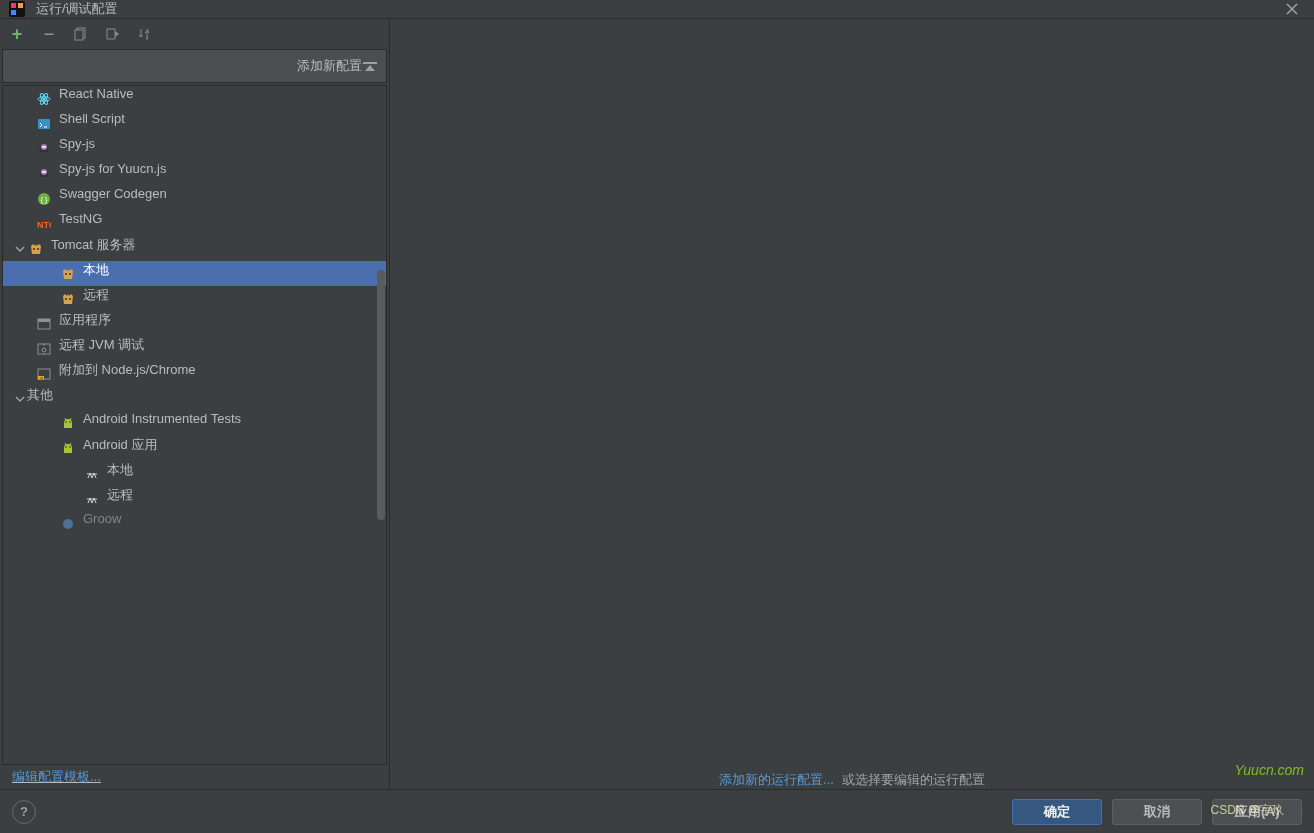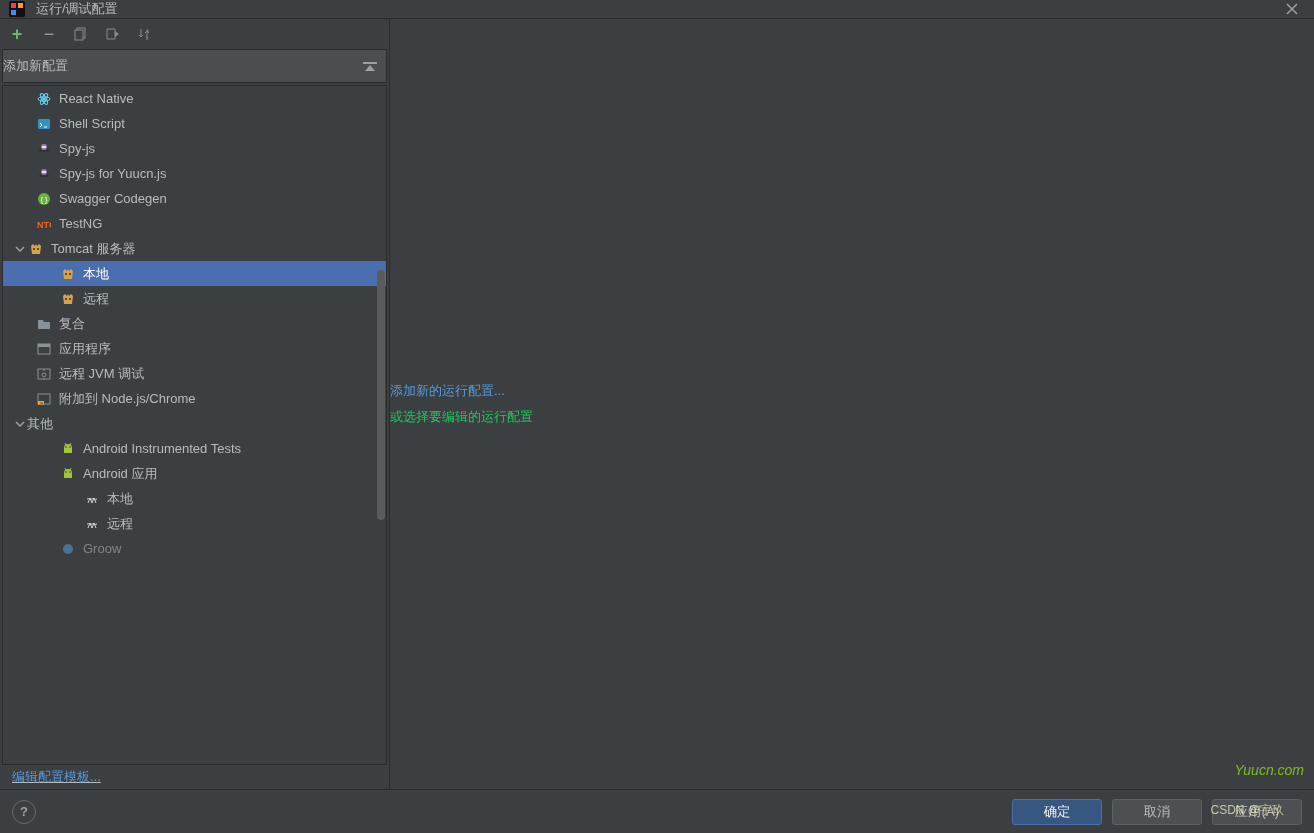--- a/index.html
+++ b/index.html
@@ -39,70 +39,70 @@
   padding: 0 8px;
 }
 .tb-btn { width: 18px; height: 18px; display: flex; align-items: center; justify-content: center; cursor: pointer; color: #a0a0a0; }
 .tb-btn.add { color: #6bb86b; font-size: 18px; font-weight: bold; }
 .tb-btn.minus { font-size: 18px; }
 .add-new-header {
   height: 34px; background: #4b4e50; border: 1px solid #2b2b2b;
   display: flex; align-items: center; padding-right: 8px;
   margin: 0 2px 2px 2px;
 }
-.add-new-header .label { flex: 1; text-align: left; color: #bbbbbb; }
+.add-new-header .label { flex: 1; text-align: right; color: #bbbbbb; }
 .tree-wrap {
   flex: 1; position: relative; overflow: hidden;
   border: 1px solid #2b2b2b; margin: 0 2px;
   background: #3c3f41;
 }
 .tree {
   position: absolute; inset: 0; overflow-y: hidden;
 }
 .tree-item {
-  height: 25px; display: flex; align-items: center;
+  height: 25px; display: flex; 
   padding-left: 10px; cursor: pointer; color: #bbbbbb;
   white-space: nowrap;
 }
 .tree-item.selected { background: #4b6eaf; color: #ffffff; }
 .tree-item .chevron { width: 14px; display: inline-flex; align-items: center; justify-content: center; }
 .tree-item .icon { width: 18px; display: inline-flex; align-items: center; justify-content: center; margin-right: 6px; }
 .tree-item.indent1 { padding-left: 32px; }
 .tree-item.indent2 { padding-left: 56px; }
 .tree-item.indent3 { padding-left: 80px; }
 .tree-item.group .chevron svg { width: 10px; height: 10px; }
 .tree-scrollbar {
   position: absolute; right: 1px; top: 184px; width: 8px; height: 250px;
   background: #595b5d; border-radius: 4px;
 }
 .edit-templates {
   height: 24px; padding: 0 12px; display: flex; align-items: center; text-decoration: underline;
 }
 .edit-templates a { color: #5998d6; cursor: pointer; }
 .main {
-  flex: 1; display: flex; flex-direction: column; align-items: flex-start; justify-content: center;
+  flex: 1; display: flex; flex-direction: row; align-items: flex-end; justify-content: center;
   gap: 8px;
 }
 .main-link { color: #5998d6; cursor: pointer; }
-.main-text { color: #22c55e; }
+.main-text { color: #a3a3a3; }
 .footer {
   height: 44px; border-top: 1px solid #2b2b2b;
   display: flex; align-items: center; padding: 0 12px; gap: 10px;
 }
 .footer .spacer { flex: 1; }
 .help-btn {
   width: 24px; height: 24px; border-radius: 50%;
   border: 1px solid #6a6a6a; color: #a0a0a0;
   display: flex; align-items: center; justify-content: center;
   font-weight: bold; cursor: pointer;
 }
 .btn {
   min-width: 90px; height: 26px; padding: 0 16px;
   border: 1px solid #5e6060; background: #4c5052; color: #bbbbbb;
-  cursor: pointer; border-radius: 3px;
+  cursor: pointer; border-radius: 3px; font-weight: bold;
 }
 .btn.primary { background: #365880; border-color: #4b6eaf; color: #eeeeee; }
 .watermark1 { position: absolute; right: 10px; bottom: 55px; color: #84cc16; font-style: italic; font-size: 14px; opacity: .9; pointer-events: none; }
 .watermark2 { position: absolute; right: 30px; bottom: 14px; color: #fef9c3; font-size: 12px; opacity: .7; pointer-events: none; }
 .collapse-icon { display:flex; flex-direction: column; align-items:center; width:16px;}
 .collapse-icon .bar { width:14px; height:2px; background:#a0a0a0;}
 .collapse-icon .tri { width:0; height:0; border-left:5px solid transparent; border-right:5px solid transparent; border-bottom:6px solid #a0a0a0; margin-top:1px;}
 </style>
 </head>
 <body>
@@ -251,28 +251,20 @@
                 <path d="M2 4l2-2 2 2 1-2 1 2 2-2 2 2-1 8H3z" fill="#d6a24d"></path>
                 <circle cx="5" cy="7" r="1" fill="#333"></circle>
                 <circle cx="9" cy="7" r="1" fill="#333"></circle>
               </svg>
             </span>
             <span>远程</span>
           </div>
           <div class="tree-item indent1">
             <span class="icon">
               <svg width="14" height="14" viewBox="0 0 14 14">
-                <path d="M1 3h5l1 2h6v7H1z" fill="#87939a"></path>
-              </svg>
-            </span>
-            <span>复合</span>
-          </div>
-          <div class="tree-item indent1">
-            <span class="icon">
-              <svg width="14" height="14" viewBox="0 0 14 14">
                 <rect x="1" y="2" width="12" height="10" fill="none" stroke="#87939a"></rect>
                 <rect x="1" y="2" width="12" height="3" fill="#87939a"></rect>
               </svg>
             </span>
             <span>应用程序</span>
           </div>
           <div class="tree-item indent1">
             <span class="icon">
               <svg width="14" height="14" viewBox="0 0 14 14">
                 <rect x="1" y="2" width="12" height="10" fill="none" stroke="#87939a"></rect>

